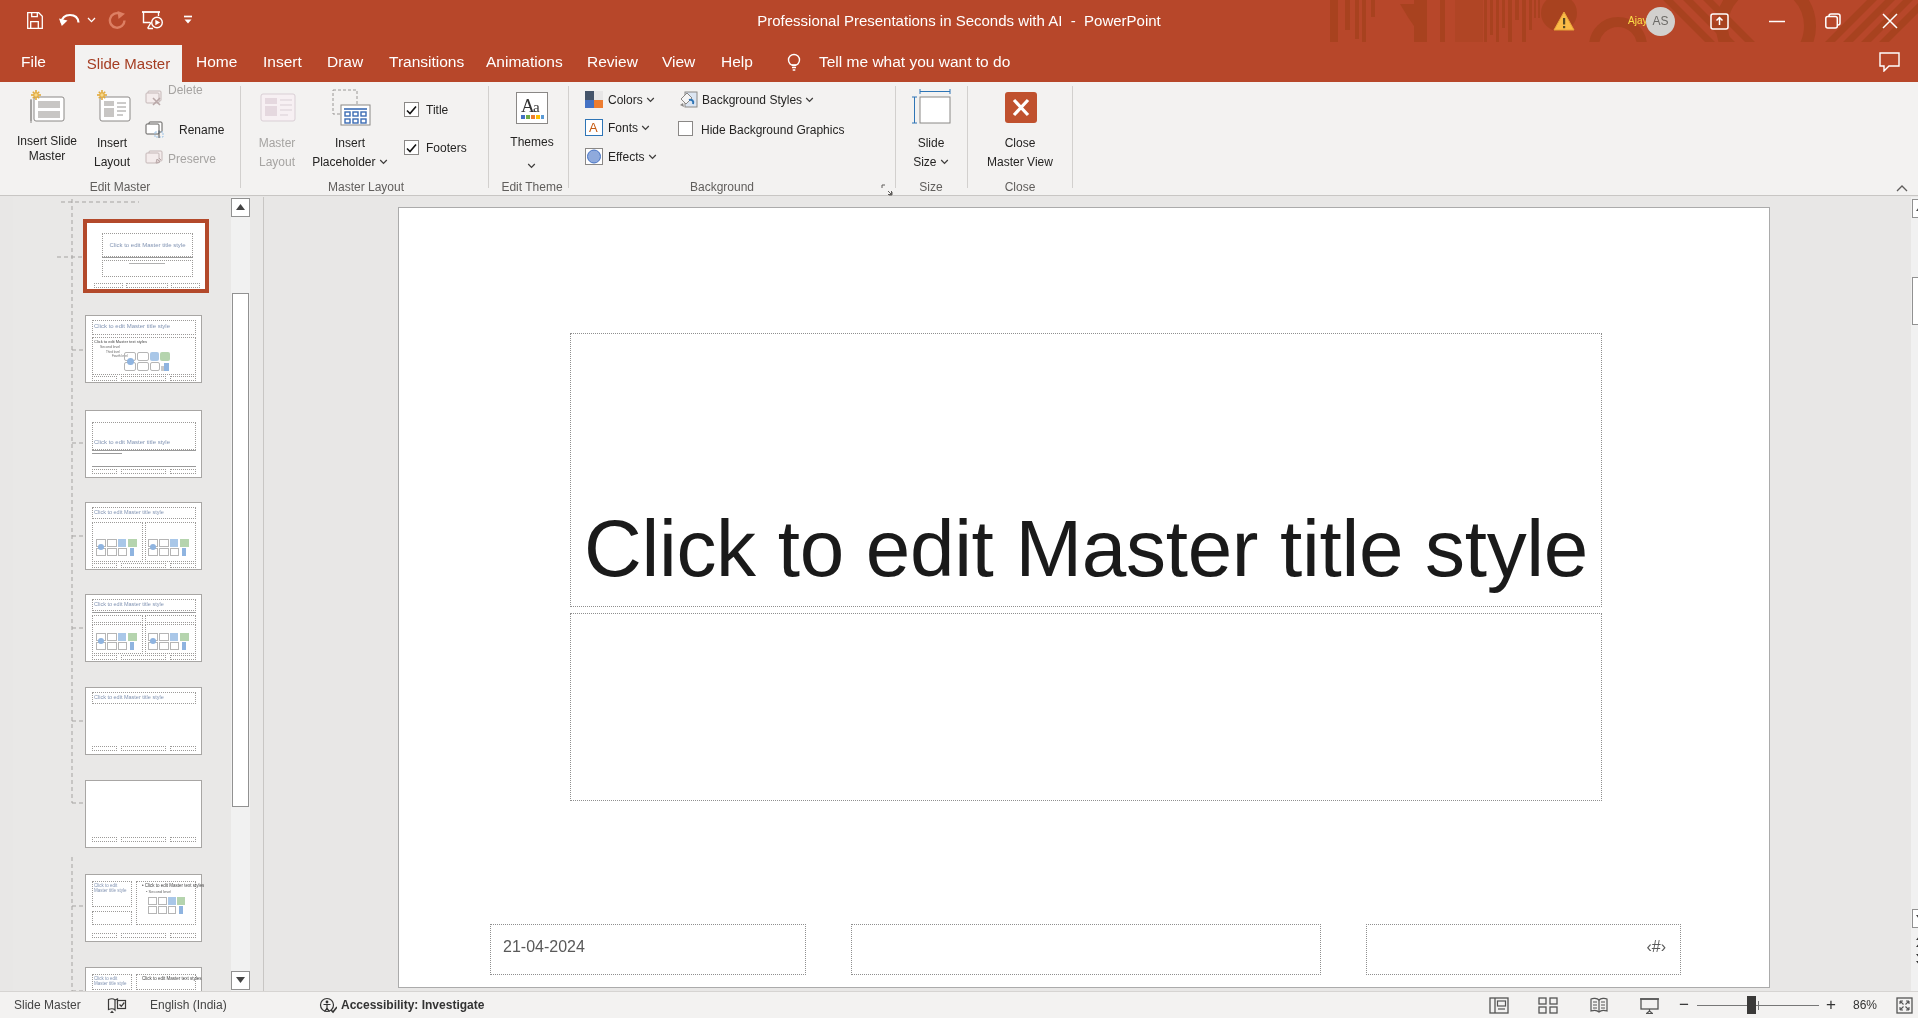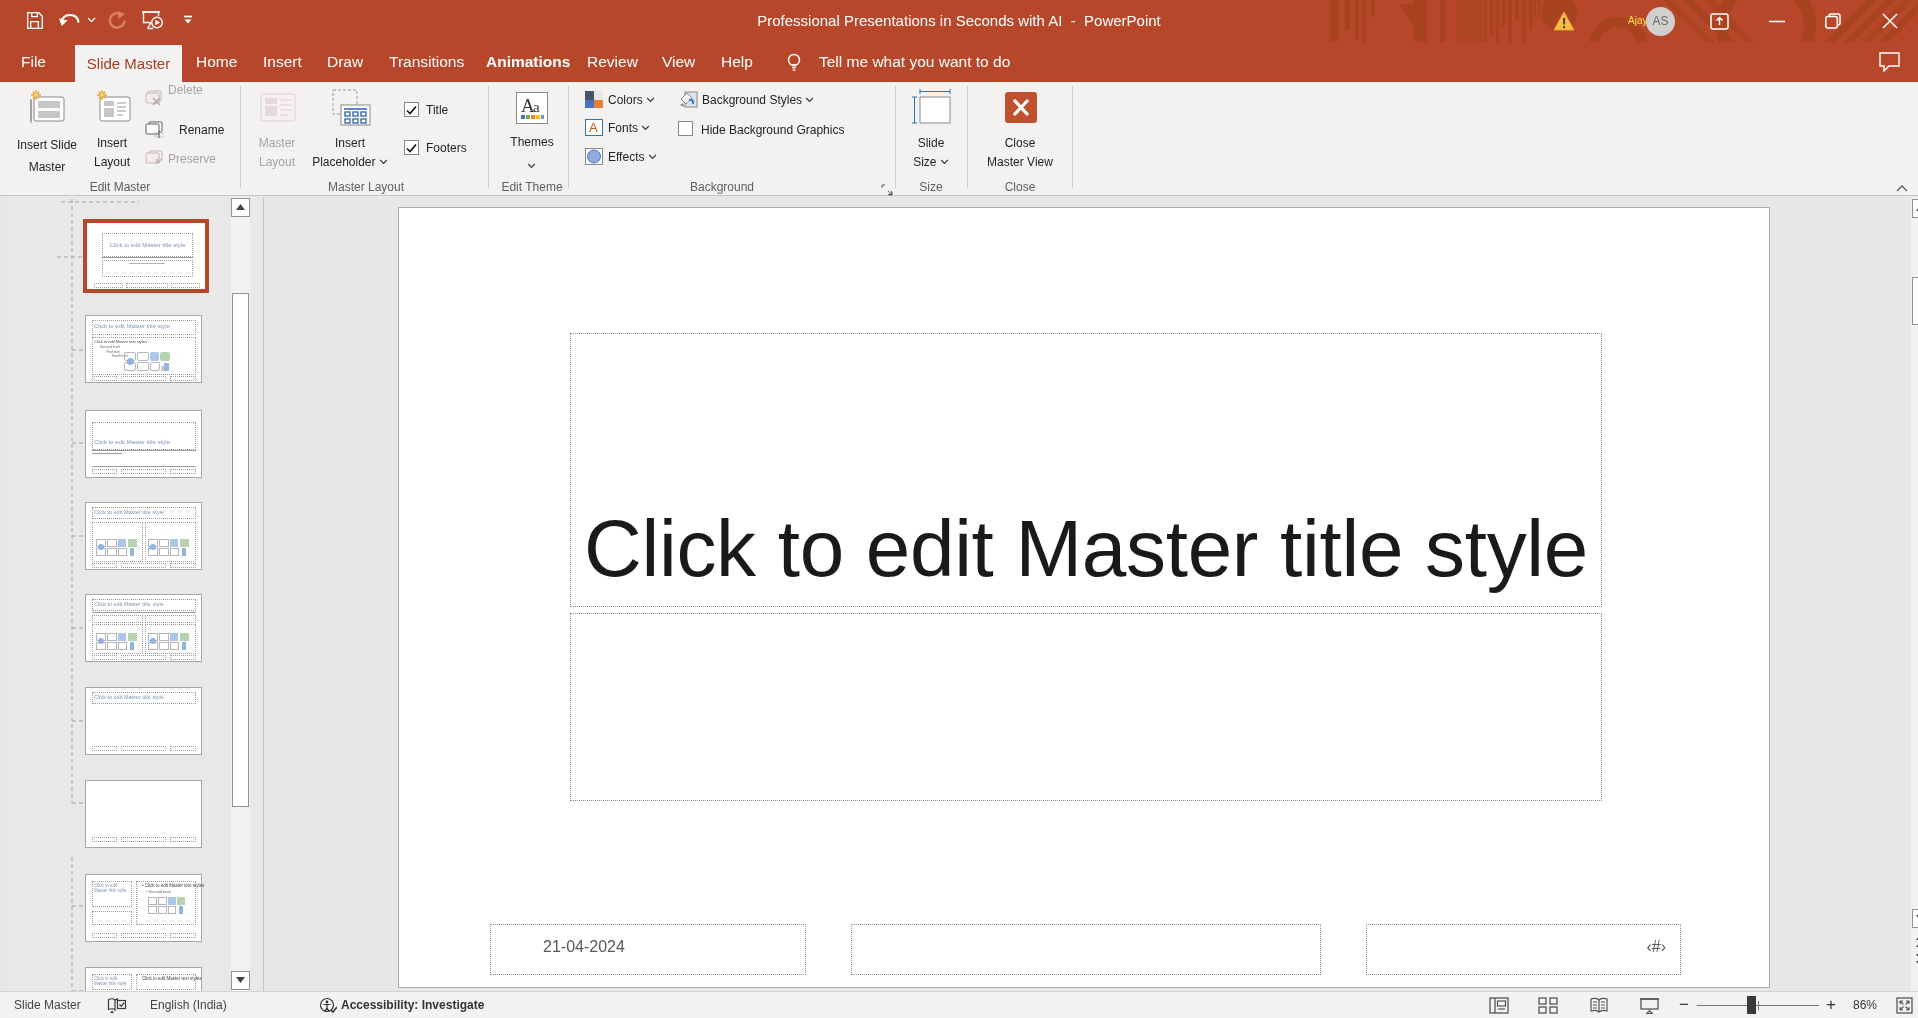--- a/index.html
+++ b/index.html
@@ -139,21 +139,21 @@
   </svg>
 </div>
 
 <div id="tabrow">
   <div class="tab" style="left:21px;">File</div>
   <div id="tab-active">Slide Master</div>
   <div class="tab" style="left:196px;">Home</div>
   <div class="tab" style="left:263px;">Insert</div>
   <div class="tab" style="left:327px;">Draw</div>
   <div class="tab" style="left:389px;">Transitions</div>
-  <div class="tab" style="left:486px;font-weight:bold;">Animations</div>
+  <div class="tab" style="left:486px;">Animations</div>
   <div class="tab" style="left:587px;">Review</div>
   <div class="tab" style="left:662px;">View</div>
   <div class="tab" style="left:721px;">Help</div>
   <div class="tab" style="left:819px;">Tell me what you want to do</div>
   <svg class="abs" style="left:786px;top:10px;" width="16" height="22" viewBox="0 0 16 22">
     <circle cx="8" cy="8" r="5.5" fill="none" stroke="#fff" stroke-width="1.4"></circle>
     <path d="M6 13 h4 M6 15.5 h4 M6.7 18 h2.6" stroke="#fff" stroke-width="1.3"></path>
   </svg>
   <svg class="abs" style="left:1879px;top:10px;" width="21" height="20" viewBox="0 0 21 20">
     <path d="M1 1 h19 v13 h-10 l-5 5 v-5 h-4 z" fill="none" stroke="#fff" stroke-width="1.4"></path>
@@ -171,21 +171,21 @@
       <rect x="10" y="21" width="22" height="7" fill="#c8c6c4"></rect>
       <g stroke="#e2aa3c" stroke-width="1.6">
           <line x1="8" y1="0" x2="8" y2="10"></line>
           <line x1="3" y1="5" x2="13" y2="5"></line>
           <line x1="4.8" y1="1.8" x2="11.2" y2="8.2"></line>
           <line x1="11.2" y1="1.8" x2="4.8" y2="8.2"></line>
         </g>
       <circle cx="8" cy="5" r="2.2" fill="#f7d98c" stroke="#e2aa3c"></circle>
     </svg>
   </div>
-  <div class="btxt" style="left:10px;top:52px;width:74px;line-height:22px;">Insert Slide<br>Master</div>
+  <div class="btxt" style="left:10px;top:52px;width:74px;line-height:15px;">Insert Slide<br>Master</div>
   <div class="abs" style="left:94px;top:8px;">
     <svg width="38" height="34" viewBox="0 0 38 34">
       <rect x="6" y="7" width="30" height="24" rx="2" fill="#fff" stroke="#8a8886"></rect>
       <rect x="10" y="11" width="10" height="5" fill="#c8c6c4"></rect>
       <rect x="10" y="18" width="10" height="9" fill="#c8c6c4"></rect>
       <g stroke="#9a9896">
           <line x1="23" y1="13" x2="32" y2="13"></line>
           <line x1="23" y1="17" x2="32" y2="17"></line>
           <line x1="23" y1="21" x2="32" y2="21"></line>
           <line x1="23" y1="25" x2="29" y2="25"></line>
@@ -380,21 +380,21 @@
       </svg></div>
 </div>
 
 <div id="content">
   <div id="canvas">
     <div id="slide">
       <div class="ph" style="left:171px;top:125px;width:1032px;height:274px;"></div>
       <div id="title-text">Click to edit Master title style</div>
       <div class="ph" style="left:171px;top:405px;width:1032px;height:188px;"></div>
       <div class="ph" style="left:91px;top:716px;width:316px;height:51px;"></div>
-      <div class="phtxt" style="left:104px;top:730px;text-align:left;margin-left:40px;">21-04-2024</div>
+      <div class="phtxt" style="left:104px;top:730px;text-align:left;">21-04-2024</div>
       <div class="ph" style="left:452px;top:716px;width:470px;height:51px;"></div>
       <div class="ph" style="left:967px;top:716px;width:315px;height:51px;"></div>
       <div class="phtxt" style="left:967px;top:730px;width:300px;text-align:right;">‹#›</div>
     </div>
   </div>
   <div id="panel">
 
     <svg class="abs" style="left:0;top:0;" width="250" height="794" viewBox="0 0 250 794">
       <g stroke="#a5a3a1" stroke-dasharray="4 3" fill="none" stroke-width="1">
         <line x1="59" y1="2" x2="59" y2="606"></line>

